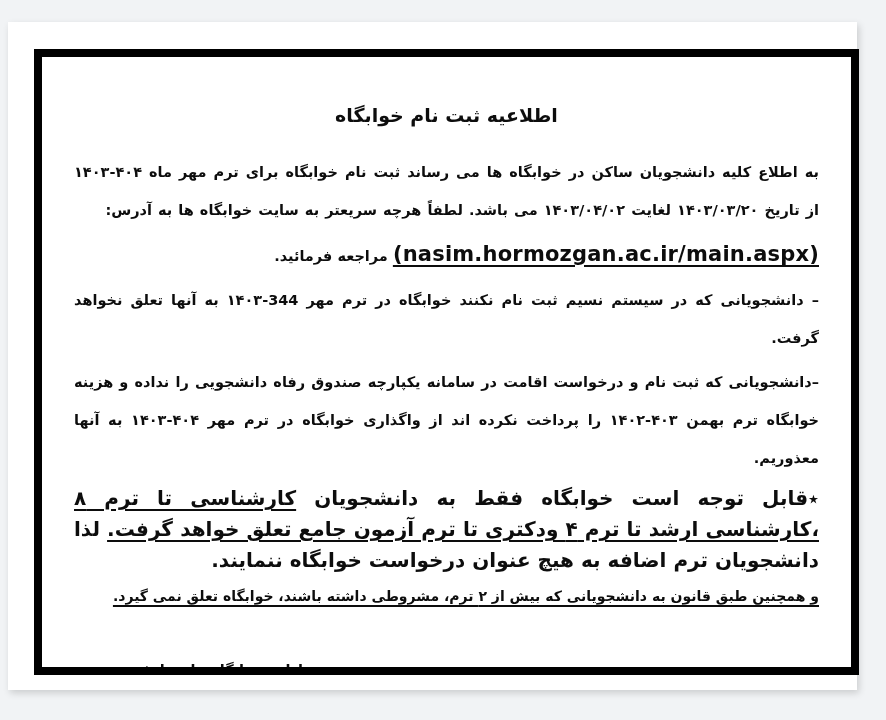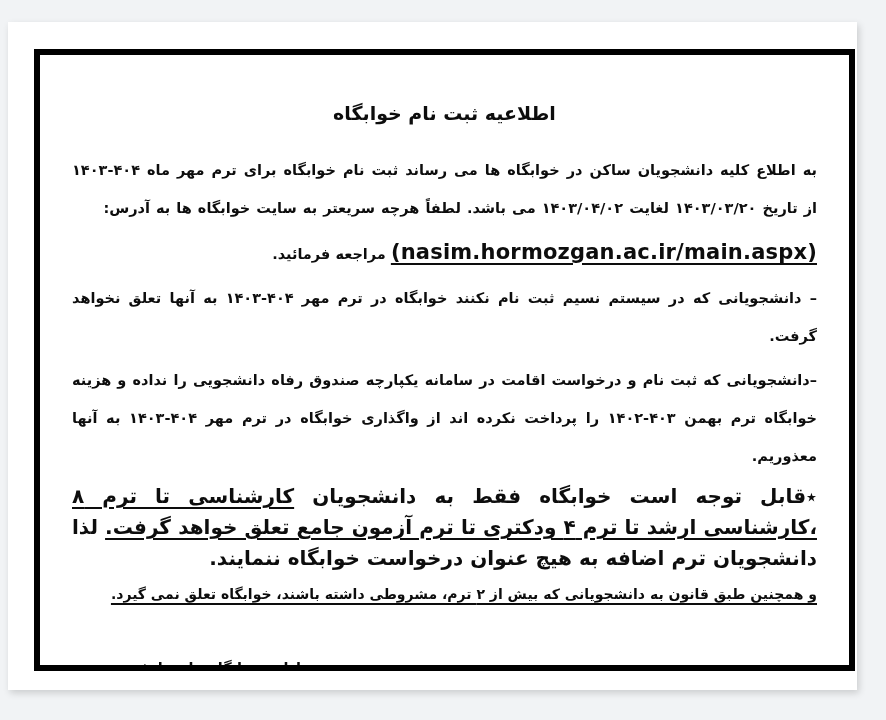--- a/index.html
+++ b/index.html
@@ -12,21 +12,21 @@
     position:relative;width:886px;height:720px;
     background:#f1f3f5;overflow:hidden;
   }
   .paper{
     position:absolute;left:8px;top:22px;width:849px;height:668px;
     background:#ffffff;
     box-shadow:2px 3px 7px rgba(0,0,0,0.16);
   }
   .frame{
     position:absolute;left:26px;top:27px;width:809px;height:610px;
-    border:6px solid #000000;
+    border:8px solid #000000;
     overflow:hidden;
   }
   .content{
     position:relative;height:100%;
     padding:0 26px;
     direction:rtl;
     color:#0d0d0d;
     font-weight:bold;
     box-sizing:border-box;
   }
@@ -91,21 +91,21 @@
         <h1 class="title">اطلاعیه ثبت نام خوابگاه</h1>
 
         <p class="body-par intro">به اطلاع کلیه دانشجویان ساکن در خوابگاه ها می رساند ثبت نام خوابگاه برای ترم مهر ماه ۴۰۴-۱۴۰۳ از تاریخ ۱۴۰۳/۰۳/۲۰ لغایت ۱۴۰۳/۰۴/۰۲ می باشد. لطفاً هرچه سریعتر به سایت خوابگاه ها به آدرس:</p>
 
         <p class="url-line">
           <span class="url" dir="ltr">(nasim.hormozgan.ac.ir/main.aspx)</span>
           <span>مراجعه فرمائید.</span>
         </p>
 
 
-        <p class="body-par b2">– دانشجویانی که در سیستم نسیم ثبت نام نکنند خوابگاه در ترم مهر ۴۰۴-۱۴۰۳ به آنها تعلق نخواهد گرفت.</p>
+        <p class="body-par b2">– دانشجویانی که در سیستم نسیم ثبت نام نکنند خوابگاه در ترم مهر 344-۱۴۰۳ به آنها تعلق نخواهد گرفت.</p>
 
         <p class="body-par b3">–دانشجویانی که ثبت نام و درخواست اقامت در سامانه یکپارچه صندوق رفاه دانشجویی را نداده و هزینه خوابگاه ترم بهمن ۴۰۳-۱۴۰۲ را پرداخت نکرده اند از واگذاری خوابگاه در ترم مهر ۴۰۴-۱۴۰۳ به آنها معذوریم.</p>
 
         <p class="note1">
           <span>٭قابل توجه است خوابگاه فقط به دانشجویان </span><span class="u">کارشناسی تا ترم ۸ ،کارشناسی ارشد تا ترم ۴ ودکتری تا ترم آزمون جامع تعلق خواهد گرفت.</span><span> لذا دانشجویان ترم اضافه به هیچ عنوان درخواست خوابگاه ننمایند.</span>
         </p>
 
         <p class="note2">و همچنین طبق قانون به دانشجویانی که بیش از ۲ ترم، مشروطی داشته باشند، خوابگاه تعلق نمی گیرد.</p>
 
         <p class="signature">اداره خوابگاه های دانشجویی</p>

